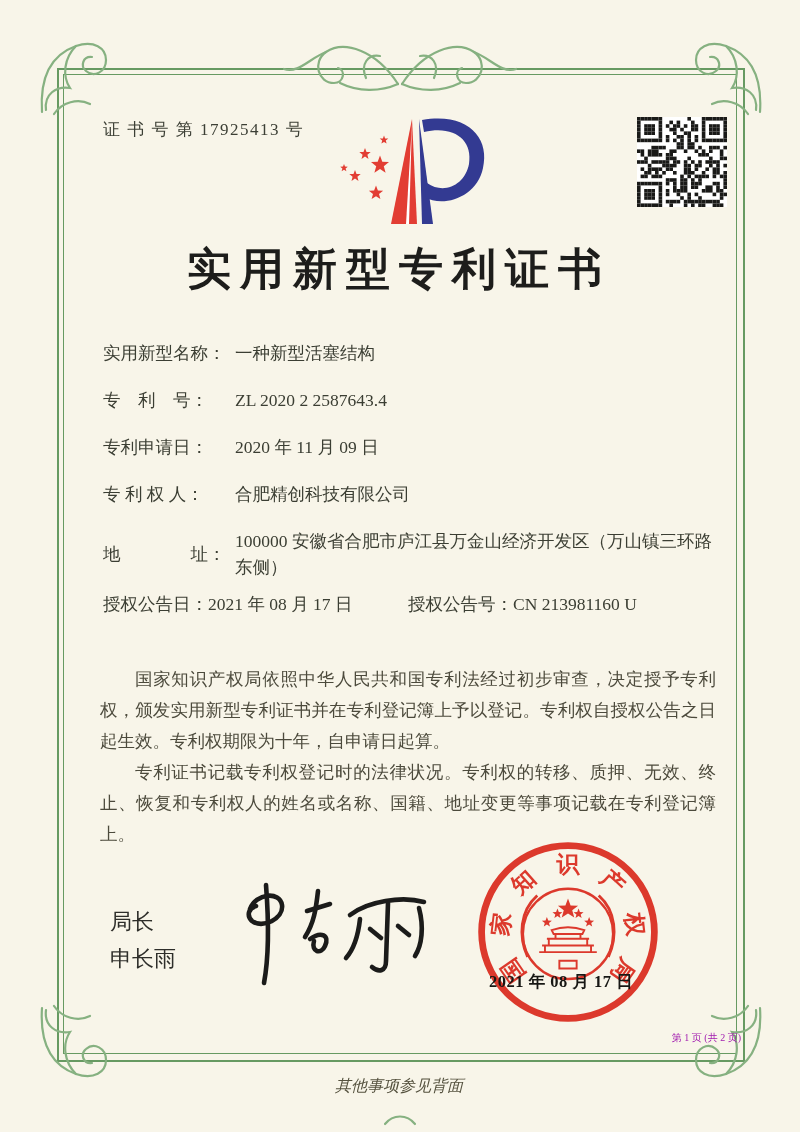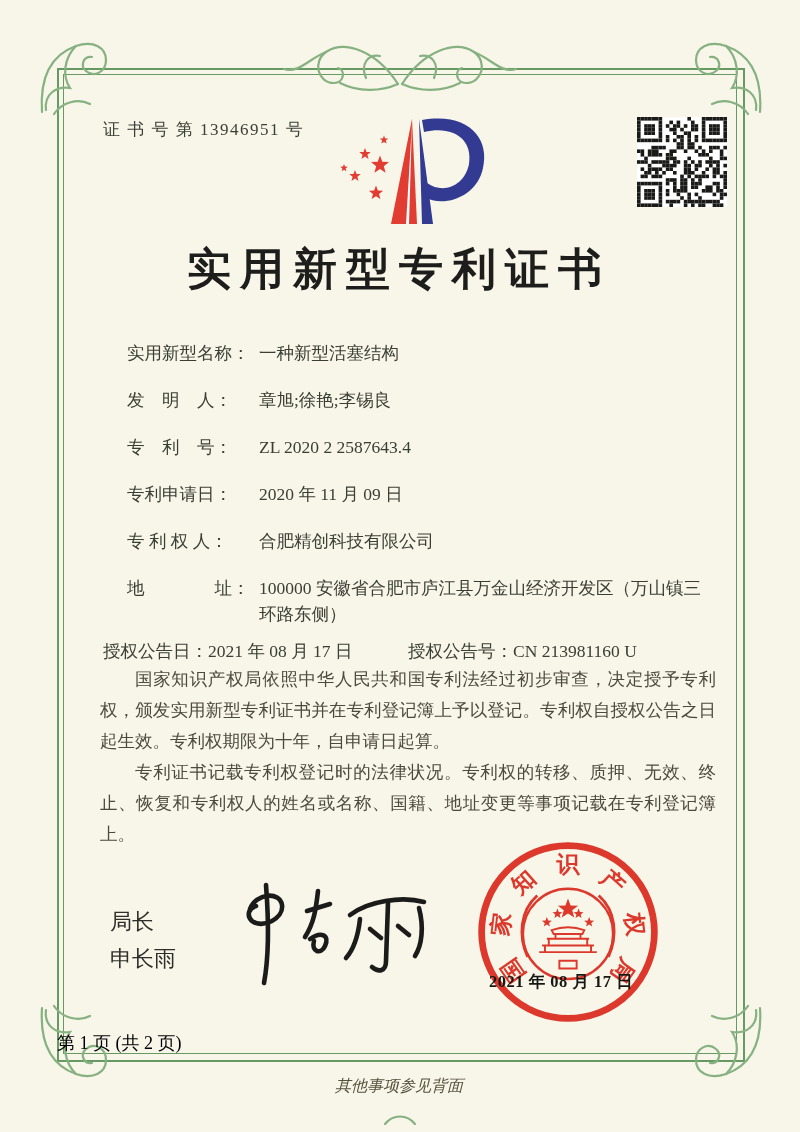--- a/index.html
+++ b/index.html
@@ -13,33 +13,33 @@
   .border-inner{position:absolute;left:63px;top:74px;width:672px;height:978px;border:1px solid var(--green,#679a62);}
   .cert-no{position:absolute;left:103px;top:118px;font-size:17px;letter-spacing:1.5px;color:#3c3f35;white-space:pre;}
   .logo{position:absolute;left:332px;top:106px;width:170px;height:130px;}
   .qr{position:absolute;left:637px;top:117px;width:90px;height:90px;}
   .title{
     position:absolute;left:57px;top:240px;width:684px;text-align:center;
     font-size:44px;font-weight:700;letter-spacing:9px;color:#1d1d1b;white-space:pre;
   }
   .fields{position:absolute;left:103px;top:340px;width:612px;font-size:17.5px;color:#3b3e33;}
   .frow{display:flex;align-items:flex-start;line-height:26px;margin-bottom:21px;}
-  .frow.addr{margin-bottom:11px;}
-  .flabel{flex:0 0 132px;white-space:pre-wrap;margin-left:24px;}
+  .frow.addr{margin-bottom:11px;align-items:center;}
+  .flabel{flex:0 0 132px;white-space:pre-wrap;}
   .fvalue{flex:1;max-width:492px;white-space:pre-wrap;}
   .grant-row{display:flex;line-height:26px;}
   .grant-pair{display:flex;white-space:pre;}
   .grant-pair.first{width:305px;}
   .paras{position:absolute;left:100px;top:664px;width:616px;font-size:17.5px;line-height:31px;color:var(--body-ink,#4c4a3c);}
   .paras p{margin:0;text-indent:2em;text-align:justify;}
   .officer{position:absolute;left:110px;top:903px;font-size:22px;line-height:37px;color:#2e2e2a;}
   .signature{position:absolute;left:222px;top:878px;width:220px;height:112px;}
   .seal{position:absolute;left:472px;top:836px;width:192px;height:192px;z-index:2;}
   .seal-date{position:absolute;left:489px;top:971px;font-size:16.5px;font-weight:600;letter-spacing:.5px;color:#171714;z-index:3;white-space:pre;}
-  .footer-page{position:absolute;left:57px;top:1031px;width:684px;text-align:left;font-size:18px;color:#000000;white-space:pre;}
+  .footer-page{position:absolute;left:57px;top:1031px;width:684px;text-align:right;font-size:10px;color:#a21caf;white-space:pre;}
   .back-note{position:absolute;left:57px;top:1076px;width:684px;text-align:center;font-size:16px;font-style:italic;color:#55523f;white-space:pre;}
   .orn{position:absolute;pointer-events:none;}
   .orn svg{display:block;width:100%;height:100%;}
   .orn path{fill:none;stroke:var(--green-light,#86b181);stroke-width:2.2;stroke-linecap:round;}
   .orn-top{left:280px;top:38px;width:240px;height:62px;}
   .corner{width:78px;height:84px;}
   .c-tl{left:34px;top:36px;}
   .c-tr{right:32px;top:36px;transform:scaleX(-1);}
   .c-bl{left:34px;top:1000px;transform:scaleY(-1);}
   .c-br{right:32px;top:1000px;transform:scale(-1,-1);}
@@ -97,21 +97,21 @@
       <path d="M42,10 C30,22 28,40 36,52 C22,50 10,58 12,74"></path>
       <path d="M20,78 C28,66 44,62 56,68"></path>
     </svg>
   </div>
   <div class="orn orn-bottom">
     <svg viewBox="0 0 34 16">
         <path d="M2,12 C10,2 24,2 32,12"></path>
       </svg>
   </div>
 
-  <div class="cert-no">证 书 号 第 13946951 号</div>
+  <div class="cert-no">证 书 号 第 17925413 号</div>
 
   <svg class="logo" viewBox="0 0 170 130">
     <g id="logo-stars">
         <polygon points="52.0,29.5 53.1,32.5 56.3,32.6 53.8,34.6 54.6,37.6 52.0,35.9 49.4,37.6 50.2,34.6 47.7,32.6 50.9,32.5" style="fill:var(--logo-red,#e23d33)"></polygon>
         <polygon points="33.0,42.0 34.5,46.0 38.7,46.1 35.4,48.8 36.5,52.9 33.0,50.5 29.5,52.9 30.6,48.8 27.3,46.1 31.5,46.0" style="fill:var(--logo-red,#e23d33)"></polygon>
         <polygon points="48.0,49.5 50.3,55.8 57.0,56.1 51.8,60.2 53.6,66.7 48.0,63.0 42.4,66.7 44.2,60.2 39.0,56.1 45.7,55.8" style="fill:var(--logo-red,#e23d33)"></polygon>
         <polygon points="23.0,64.0 24.5,68.0 28.7,68.1 25.4,70.8 26.5,74.9 23.0,72.5 19.5,74.9 20.6,70.8 17.3,68.1 21.5,68.0" style="fill:var(--logo-red,#e23d33)"></polygon>
         <polygon points="44.0,79.5 45.9,84.5 51.1,84.7 47.0,88.0 48.4,93.1 44.0,90.2 39.6,93.1 41.0,88.0 36.9,84.7 42.1,84.5" style="fill:var(--logo-red,#e23d33)"></polygon>
         <polygon points="12.0,58.0 13.0,60.6 15.8,60.8 13.6,62.5 14.4,65.2 12.0,63.7 9.6,65.2 10.4,62.5 8.2,60.8 11.0,60.6" style="fill:var(--logo-red,#e23d33)"></polygon>
       </g>
@@ -439,24 +439,20 @@
     </svg>
 
   <div class="title">实用新型专利证书</div>
 
   <div class="fields">
     <div class="frow">
       <span class="flabel">实用新型名称：</span>
       <span class="fvalue">一种新型活塞结构</span>
     </div>
     <div class="frow">
-      <span class="flabel">发　明　人：</span>
-      <span class="fvalue">章旭;徐艳;李锡良</span>
-    </div>
-    <div class="frow">
       <span class="flabel">专　利　号：</span>
       <span class="fvalue">ZL 2020 2 2587643.4</span>
     </div>
     <div class="frow">
       <span class="flabel">专利申请日：</span>
       <span class="fvalue">2020 年 11 月 09 日</span>
     </div>
     <div class="frow">
       <span class="flabel">专 利 权 人：</span>
       <span class="fvalue">合肥精创科技有限公司</span>

